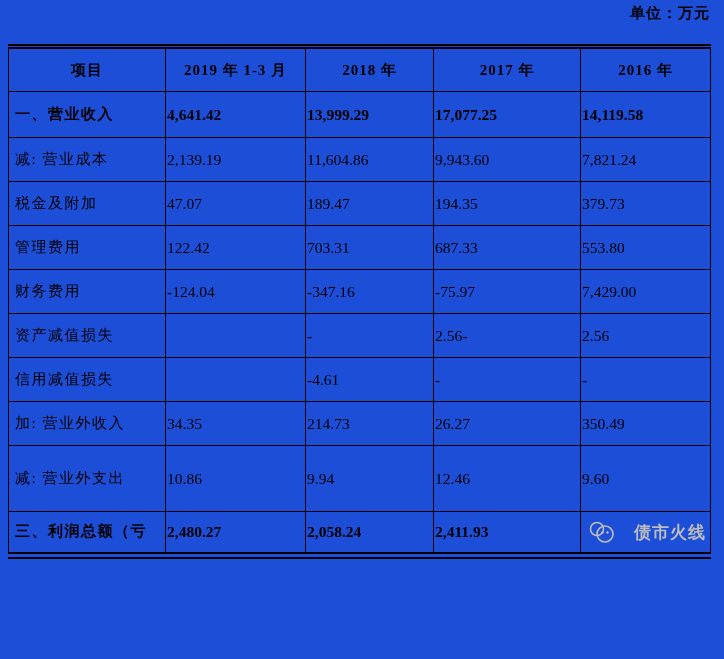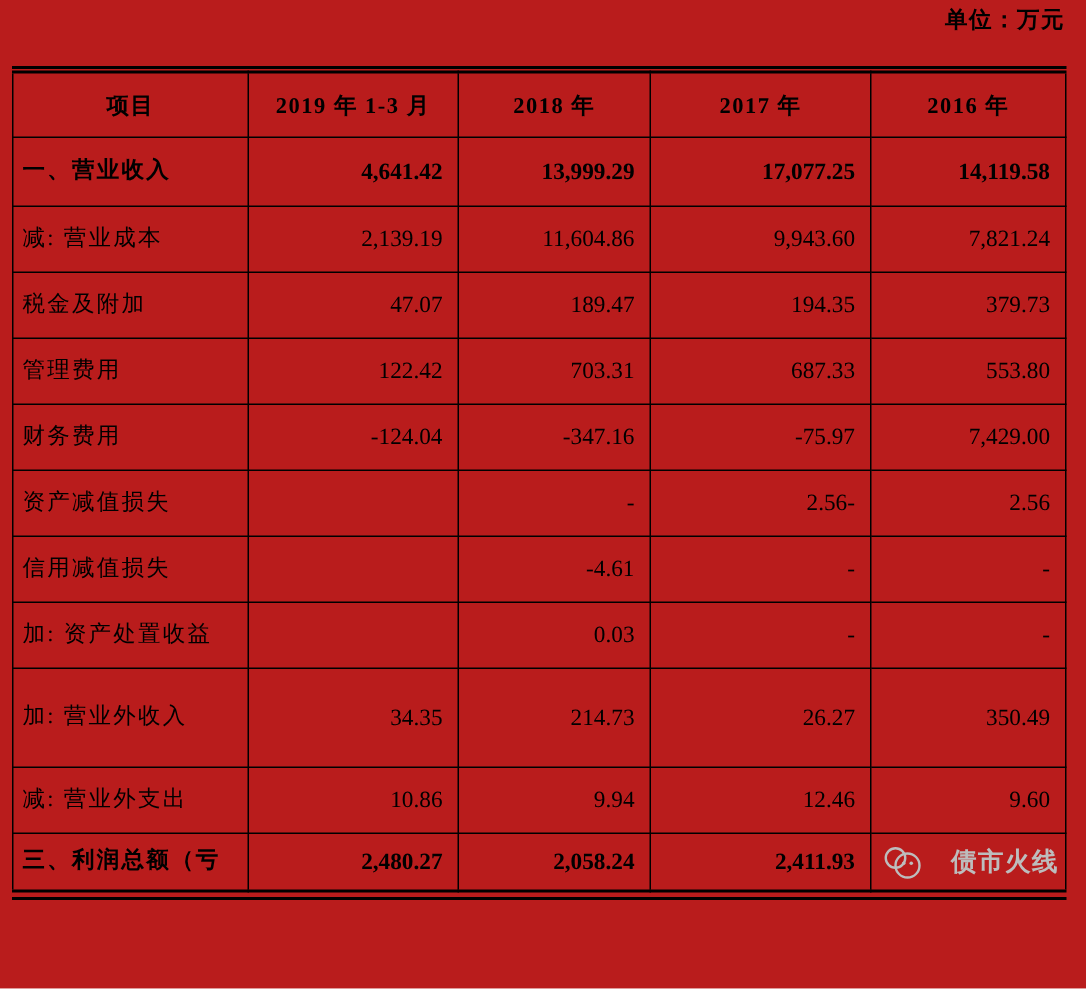--- a/index.html
+++ b/index.html
@@ -5,21 +5,21 @@
   html, body {
     margin: 0;
     padding: 0;
     background: #ffffff;
     font-family: "Liberation Serif", "DejaVu Serif", serif;
   }
   .page {
     position: relative;
     width: 724px;
     height: 659px;
-    background: #b91c1c;
+    background: #1d4ed8;
     overflow: hidden;
     color: #000000;
   }
   .unit-label {
     position: absolute;
     top: 4px;
     right: 14px;
     font-size: 15px;
     font-weight: bold;
     letter-spacing: 1px;
@@ -53,21 +53,20 @@
   .fin-table tbody tr:nth-child(9) { height: 66px; }
   .fin-table tbody tr:nth-child(11) { height: 41px; }
   .fin-table tbody tr:nth-child(12) { height: 44px; }
   td.label {
     text-align: left;
     padding: 2px 3px 2px 6px;
     letter-spacing: 1.5px;
     line-height: 1.55;
   }
   td.num {
-    text-align: right;
     padding-right: 10px;
     font-size: 15.5px;
   }
   tr.bold-row td { font-weight: bold; }
   td.wm-cell { position: relative; }
   .watermark {
     position: absolute;
     top: 0;
     left: 0;
     right: 4px;
@@ -151,27 +150,20 @@
           <td class="num">2.56</td>
         </tr>
         <tr>
     <td class="label">信用减值损失</td>
   <td class="num"></td>
           <td class="num">-4.61</td>
           <td class="num">-</td>
           <td class="num">-</td>
         </tr>
         <tr>
-    <td class="label">加: 资产处置收益</td>
-  <td class="num"></td>
-          <td class="num">0.03</td>
-          <td class="num">-</td>
-          <td class="num">-</td>
-        </tr>
-        <tr>
     <td class="label">加: 营业外收入</td>
   <td class="num">34.35</td>
           <td class="num">214.73</td>
           <td class="num">26.27</td>
           <td class="num">350.49</td>
         </tr>
         <tr>
     <td class="label">减: 营业外支出</td>
   <td class="num">10.86</td>
           <td class="num">9.94</td>

